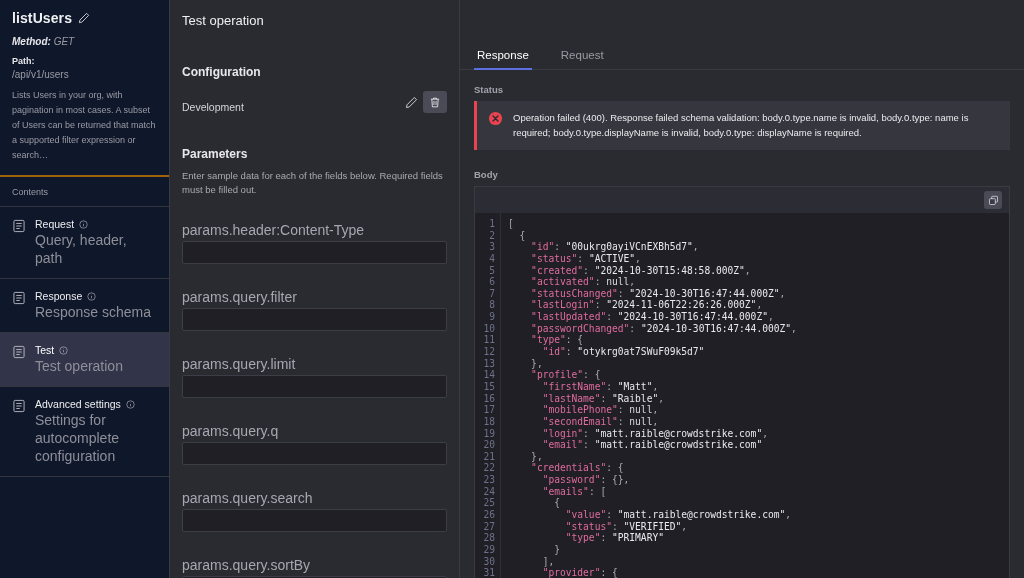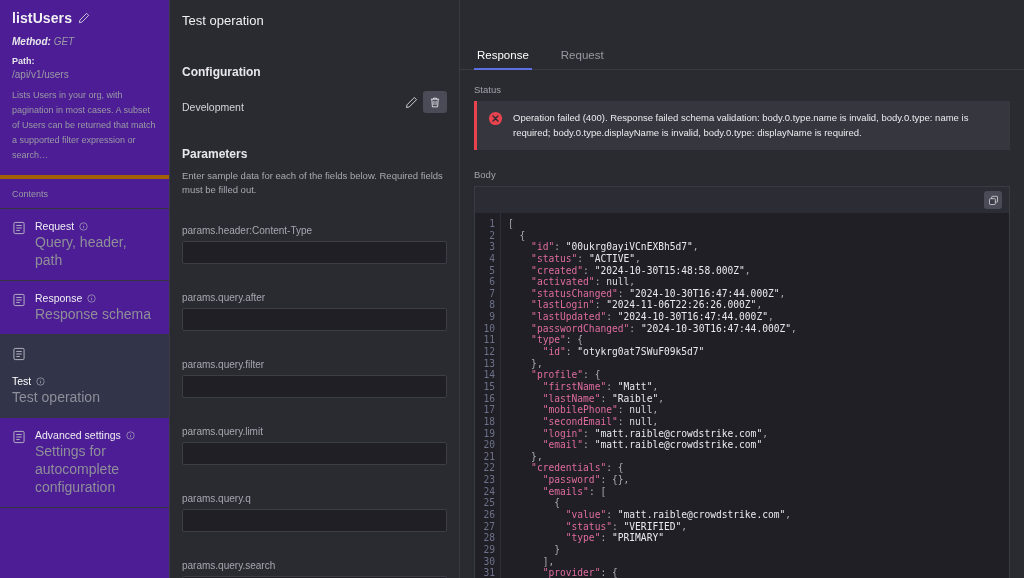--- a/index.html
+++ b/index.html
@@ -16,21 +16,21 @@
   .app {
     display: flex;
     width: 1024px;
     height: 578px;
   }
 
   
   .sidebar {
     width: 170px;
     flex: 0 0 170px;
-    background: #4c1d95;
+    background: #0f172a;
     border-right: 1px solid #3a3a43;
     display: flex;
     flex-direction: column;
     overflow: hidden;
   }
 
   .sb-head {
     padding: 10px 12px 12px 12px;
   }
   .sb-title-row {
@@ -61,33 +61,33 @@
   .sb-desc {
     font-size: 9px;
     line-height: 15px;
     color: #9b9ba4;
   }
 
   .sb-contents {
     font-size: 9px;
     color: #9b9ba4;
     padding: 10px 12px 9px 12px;
-    border-top: 4px solid #a16207;
+    border-top: 2px solid #a16207;
     border-bottom: 1px solid #35353e;
   }
 
   .sb-item {
     display: flex;
     align-items: flex-start;
     gap: 9px;
     padding: 10px 12px 11px 12px;
     border-bottom: 1px solid #35353e;
     cursor: pointer;
   }
-  .sb-item.active { background: #32344a; flex-direction: column; }
+  .sb-item.active { background: #32344a; }
 
   .sb-ico {
     width: 14px; height: 14px;
     flex: 0 0 14px;
     margin-top: 2px;
   }
   .sb-texts { min-width: 0; }
   .sb-item-title {
     display: flex; align-items: center; gap: 5px;
     font-size: 10.5px;
@@ -149,21 +149,21 @@
   .params-help {
     font-size: 9.5px;
     line-height: 14px;
     color: #a9a9b2;
     margin-top: -4px;
     margin-bottom: 13px;
   }
 
   .field { margin-bottom: 11px; }
   .field-label {
-    font-size: 10px;
+    font-size: 14px;
     color: #a7a7b1;
     margin-bottom: 5px;
     line-height: 11px;
     margin-top: 28px;
   }
   .field-input {
     width: 100%;
     height: 23px;
     background: #1f1f25;
     border: 1px solid #3d3d47;
@@ -204,20 +204,21 @@
     color: #ffffff;
     border-bottom-color: #5b6fe0;
   }
 
   .r-body { padding: 14px 14px 0 14px; min-width: 0; }
 
   .small-label {
     font-size: 9.5px;
     color: #a2a2ac;
     margin-bottom: 6px;
+    font-weight: bold;
   }
 
   .alert {
     display: flex;
     align-items: flex-start;
     gap: 10px;
     background: #36363e;
     border-left: 3px solid #e8434f;
     padding: 9px 12px 10px 11px;
     min-height: 46px;
@@ -386,21 +387,20 @@
             <path d="M2.5 3.6h11M6 3.6V2.2h4v1.4M3.8 3.6l.7 10.2h7l.7-10.2M6.6 6v5.3M9.4 6v5.3"></path>
           </svg>
         </span>
       </div>
 
       <div class="sec-label">Parameters</div>
       <div class="params-help">Enter sample data for each of the fields below. Required fields must be filled out.</div>
 
       <div id="params-form">
           <div class="field"><div class="field-label">params.header:Content-Type</div><input class="field-input" value="" placeholder="" style=""></div>
-          <div class="field"><div class="field-label">params.query.after</div><input class="field-input" value="" placeholder="" style=""></div>
           <div class="field"><div class="field-label">params.query.filter</div><input class="field-input" value="" placeholder="" style=""></div>
           <div class="field"><div class="field-label">params.query.limit</div><input class="field-input" value="" placeholder="" style=""></div>
           <div class="field"><div class="field-label">params.query.q</div><input class="field-input" value="" placeholder="" style=""></div>
           <div class="field"><div class="field-label">params.query.search</div><input class="field-input" value="" placeholder="" style=""></div>
           <div class="field"><div class="field-label">params.query.sortBy</div><input class="field-input" value="" placeholder="" style=""></div>
           <div class="field"><div class="field-label">params.query.sortOrder</div><input class="field-input" value="" placeholder="" style=""></div>
         </div>
 
     </div>
   </section>

